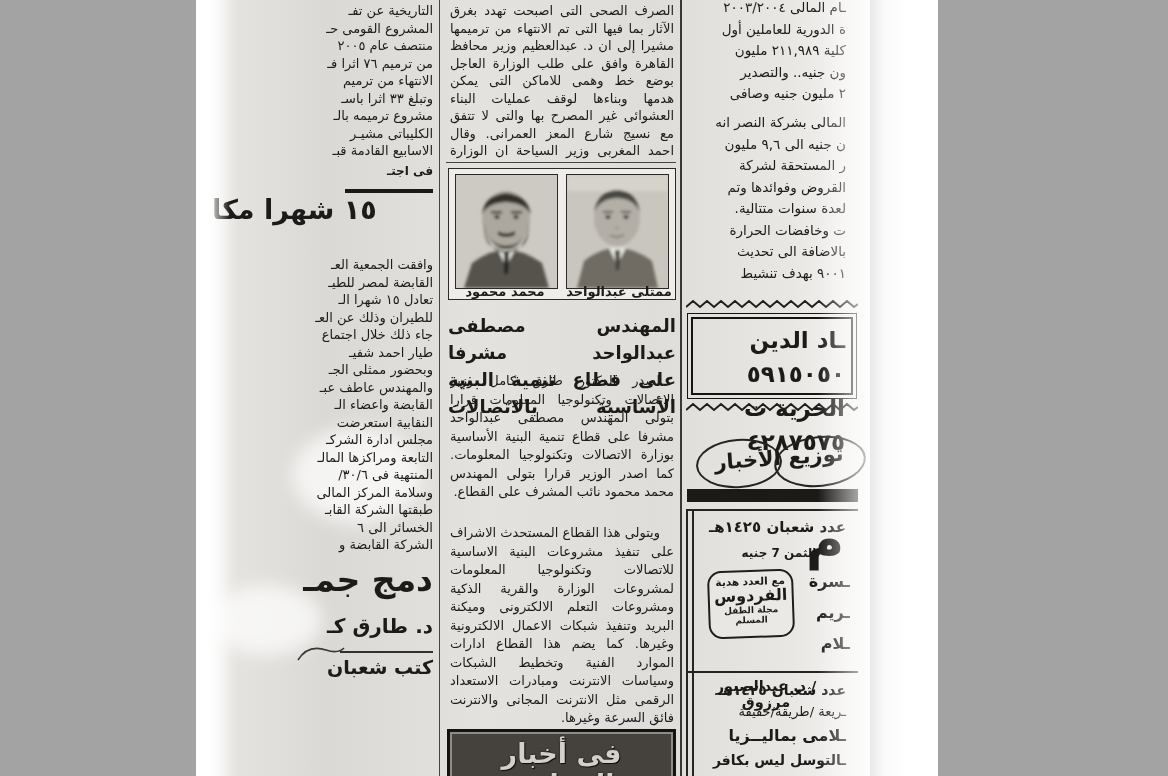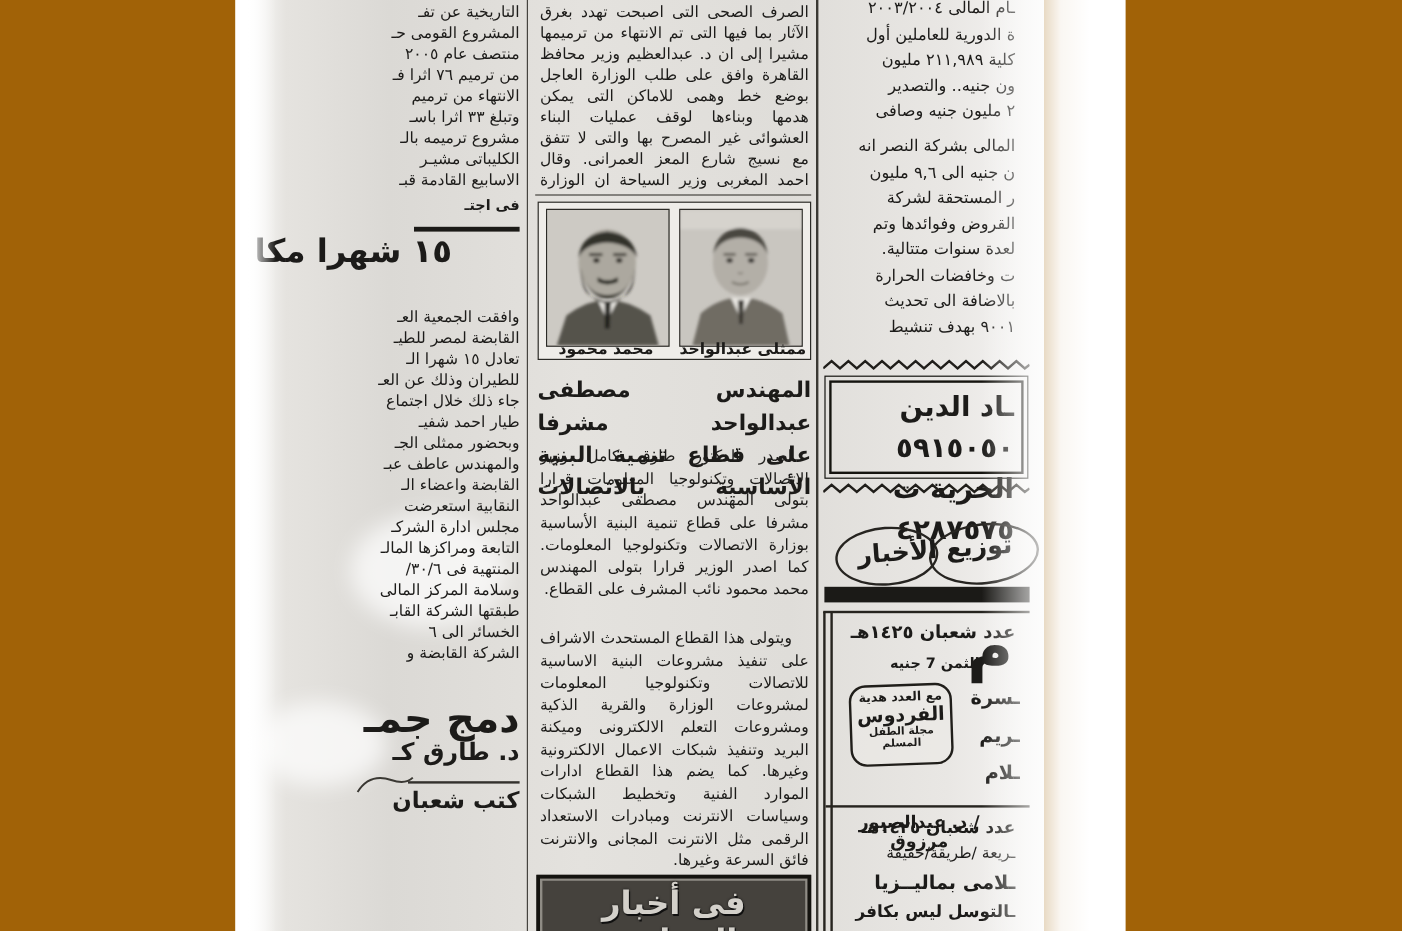--- a/index.html
+++ b/index.html
@@ -1,16 +1,16 @@
 <!DOCTYPE html>
 <html lang="ar"><head>
 <meta charset="utf-8">
 <style>
   html,body{margin:0;padding:0;background:#fff;}
-  .stage{position:relative;width:1168px;height:776px;background:#a16207;overflow:hidden;
+  .stage{position:relative;width:1168px;height:776px;background:#a3a3a3;overflow:hidden;
          font-family:"DejaVu Sans",sans-serif;color:#1c1b19;direction:rtl;}
   .abs{position:absolute;}
   
   .paper{left:205px;top:0;width:665px;height:776px;
     background:linear-gradient(to right,#ffffff 0%,#e5e3df 5%,#dbd9d5 18%,#e4e2de 42%,#dfddd9 68%,#e9e7e4 88%,#f6f5f4 100%);}
   .smudge{background:rgba(255,255,255,.7);filter:blur(9px);border-radius:50%;}
   .vline{background:#46443f;width:1px;}
   .hline{background:#46443f;height:1px;}
   
   .lines{white-space:pre-line;text-align:right;overflow:hidden;}
@@ -84,21 +84,21 @@
 القابضة واعضاء الـ
 النقابية استعرضت
 مجلس ادارة الشركـ
 التابعة ومراكزها المالـ
 المنتهية فى ٣٠/٦/
 وسلامة المركز المالى
 طبقتها الشركة القابـ
 الخسائر الى ٦
 الشركة القابضة و</div>
 
-  <div class="abs xb" style="left:212px;top:579px;width:221px;font-size:33px;text-align:right;">دمج جمـ</div>
+  <div class="abs xb" style="left:212px;top:560px;width:221px;font-size:33px;text-align:right;">دمج جمـ</div>
   <div class="abs b" style="left:212px;top:614px;width:221px;font-size:20px;text-align:right;">د. طارق كـ</div>
 
   <div class="abs hline" style="left:340px;top:651px;width:93px;height:1.5px;background:#33312d;"></div>
   <svg class="abs" style="left:296px;top:641px;" width="50" height="24" viewBox="0 0 50 24">
     <path d="M2,19 Q12,3 30,9 Q42,13 48,7" fill="none" stroke="#3a3833" stroke-width="1.6"></path>
   </svg>
   <div class="abs b" style="left:212px;top:656px;width:221px;font-size:19px;text-align:right;">كتب شعبان</div>
 
 
   <div class="abs just body13" style="left:450px;top:2px;width:224px;height:158px;overflow:hidden;">الصرف الصحى التى اصبحت تهدد بغرق الآثار بما فيها التى تم الانتهاء من ترميمها مشيرا إلى ان د. عبدالعظيم وزير محافظ القاهرة وافق على طلب الوزارة العاجل بوضع خط وهمى للاماكن التى يمكن هدمها وبناءها لوقف عمليات البناء العشوائى غير المصرح بها والتى لا تتفق مع نسيج شارع المعز العمرانى. وقال احمد المغربى وزير السياحة ان الوزارة سوف تتعاون بصورة</div>

